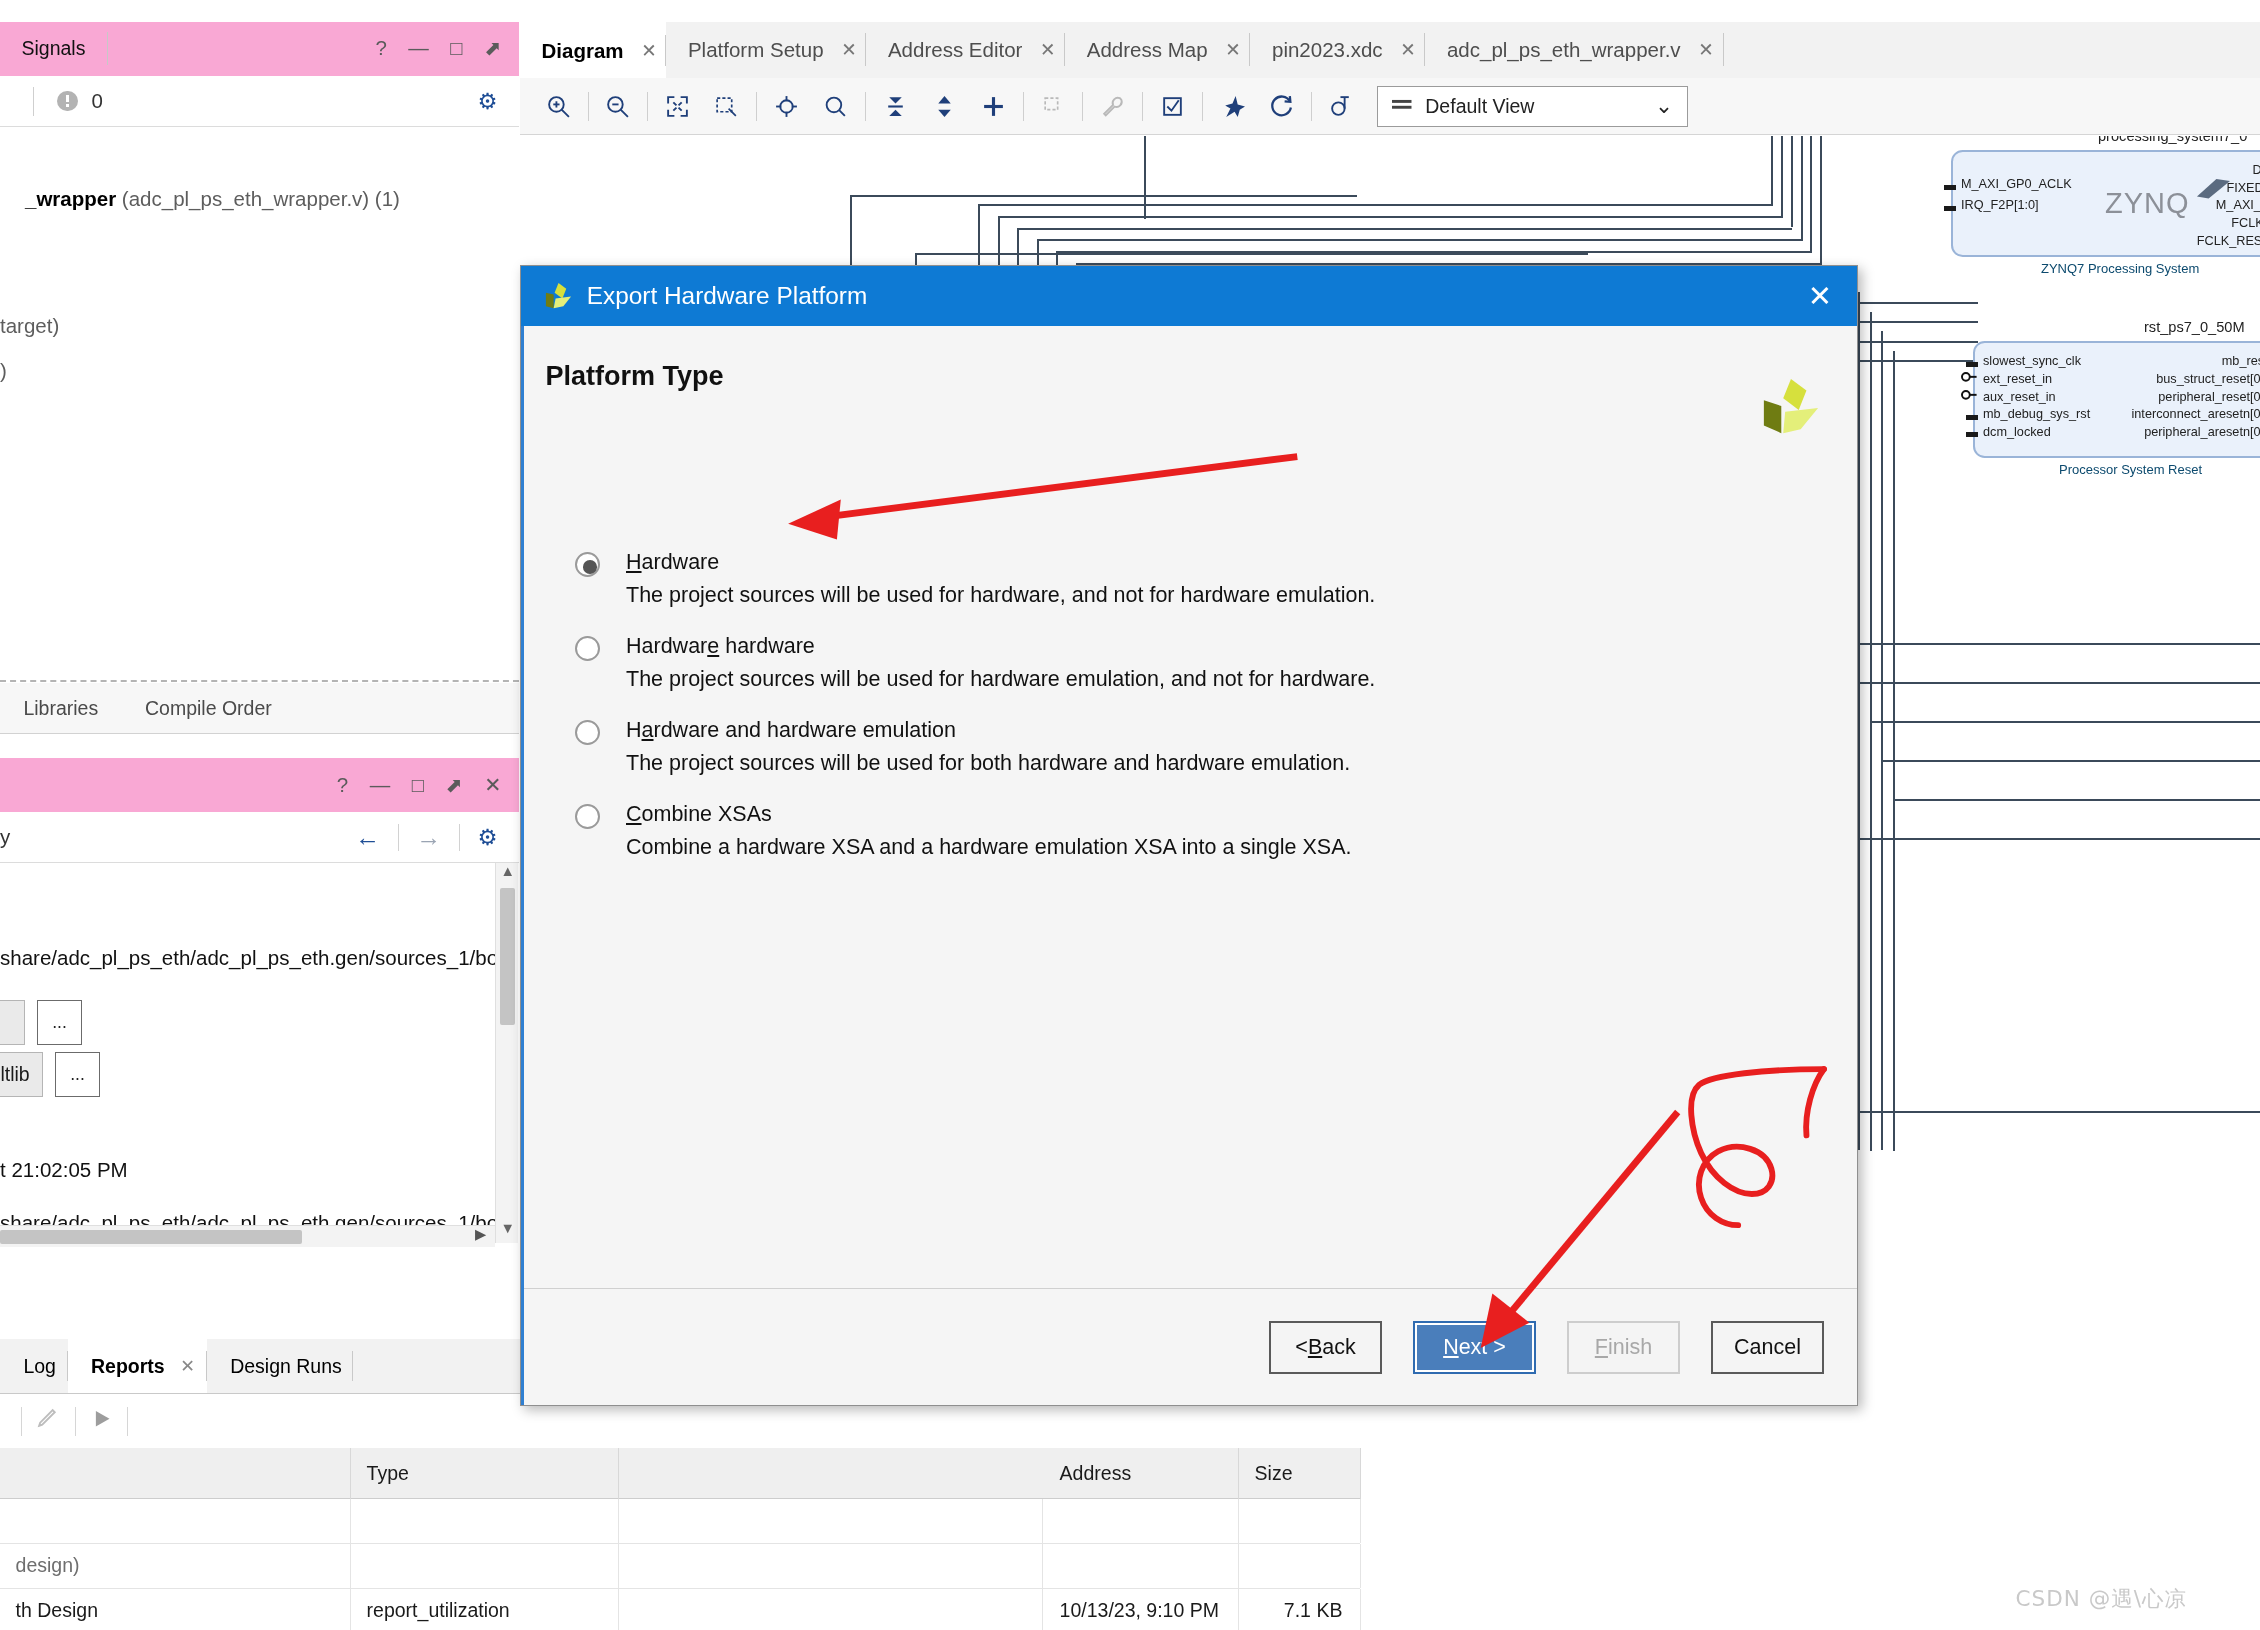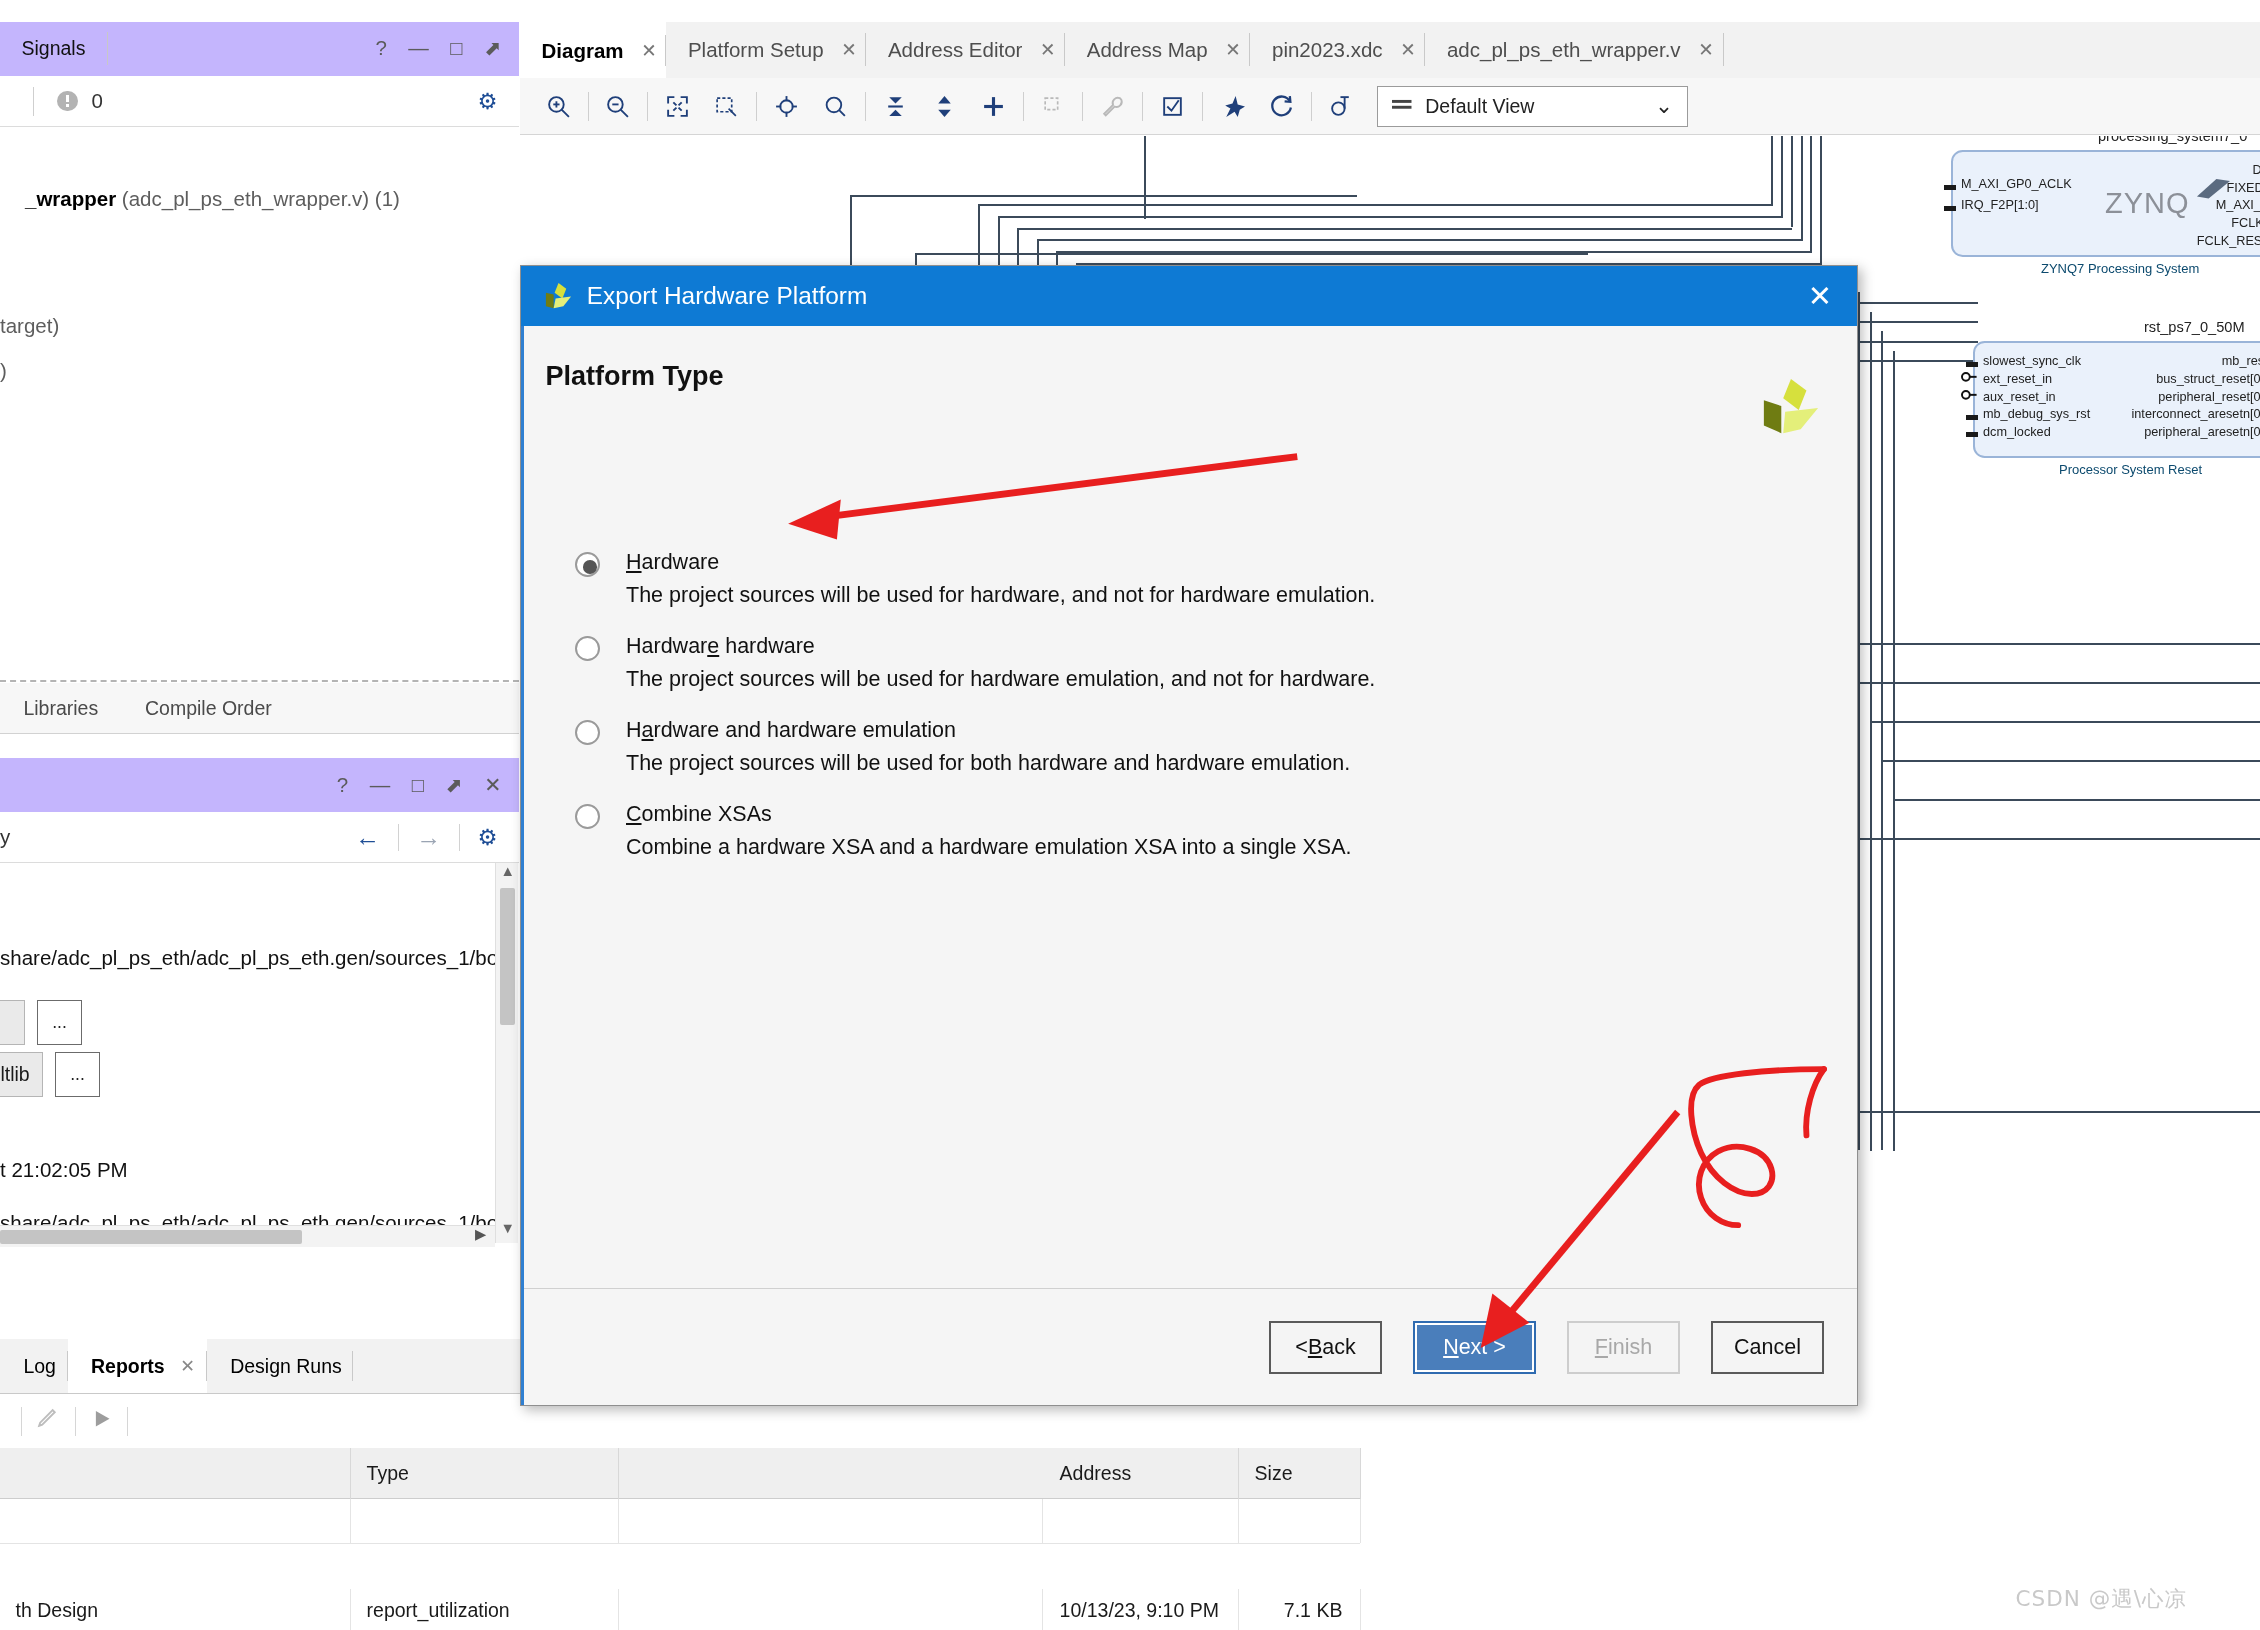--- a/index.html
+++ b/index.html
@@ -10,21 +10,21 @@
     font-size:19.5px; color:#1a1a1a;
     background:#ffffff; position:relative; overflow:hidden;
   }
   .abs { position:absolute; }
 
   
   #left-col { left:0; top:0; width:519px; height:1631px; background:#fff; }
 
   .panel-titlebar {
     position:absolute; left:0; width:519px; height:55px;
-    background:#c4b5fd; border-bottom:1px solid #cfcfcf;
+    background:#f9a8d4; border-bottom:1px solid #cfcfcf;
     display:flex; align-items:center;justify-content:center;
   }
   .ptab {
     font-size:19.5px; color:#3c3c3c; padding:0 21.5px; line-height:55px;
   }
   .ptab.sel { color:#111; }
   .vdiv { width:1px; height:33px; background:#c8c8c8; }
   .win-btns { margin-left:auto; display:flex; align-items:center; gap:21.5px; padding-right:17.6px; color:#5b5b5b; }
   .win-btns span { font-size:20.5px; line-height:1; cursor:default; }
 
@@ -507,20 +507,27 @@
     <div class="th" style="left:1239px;width:122px;">Size</div>
   </div>
 
   <div class="trow" style="top:160px;height:45px;">
     <div class="td" style="left:0;width:351px;"></div>
     <div class="td" style="left:351px;width:268px;"></div>
     <div class="td" style="left:619px;width:424px;"></div>
     <div class="td" style="left:1044px;width:195px;"></div>
     <div class="td" style="left:1239px;width:122px;"></div>
   </div>
+  <div class="trow" style="top:205px;height:45px;">
+    <div class="td" style="left:0;width:351px;color:#6e6e6e;">design)</div>
+    <div class="td" style="left:351px;width:268px;"></div>
+    <div class="td" style="left:619px;width:424px;"></div>
+    <div class="td" style="left:1044px;width:195px;"></div>
+    <div class="td" style="left:1239px;width:122px;"></div>
+  </div>
   <div class="trow" style="top:250px;height:45px;">
     <div class="td" style="left:0;width:351px;">th Design</div>
     <div class="td" style="left:351px;width:268px;">report_utilization</div>
     <div class="td" style="left:619px;width:424px;"></div>
     <div class="td" style="left:1044px;width:195px;">10/13/23, 9:10 PM</div>
     <div class="td right" style="left:1239px;width:122px;">7.1 KB</div>
   </div>
 
 </div>
 

